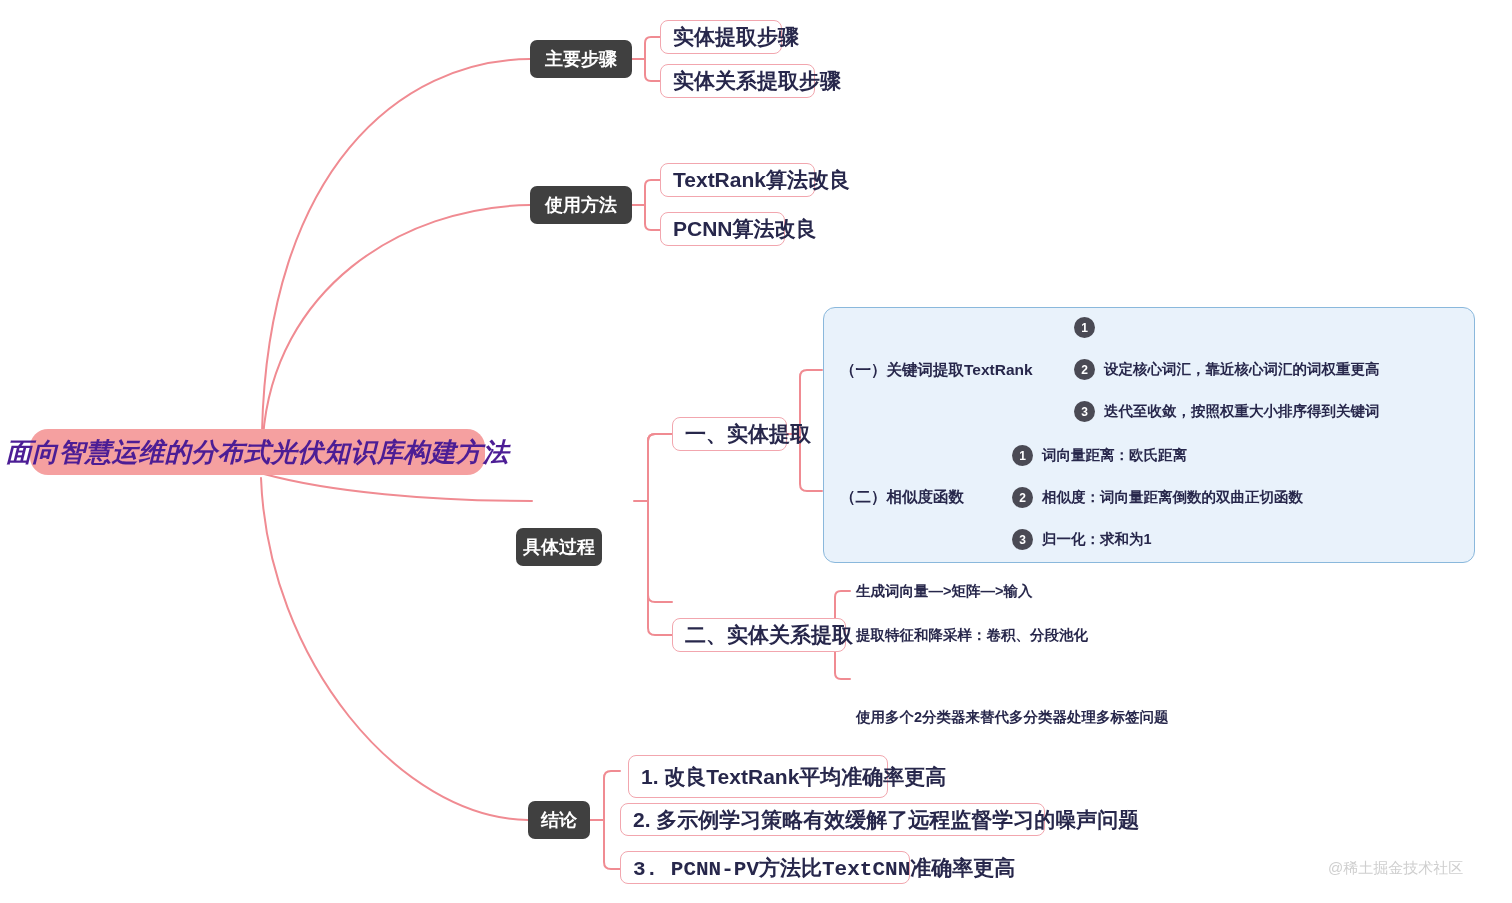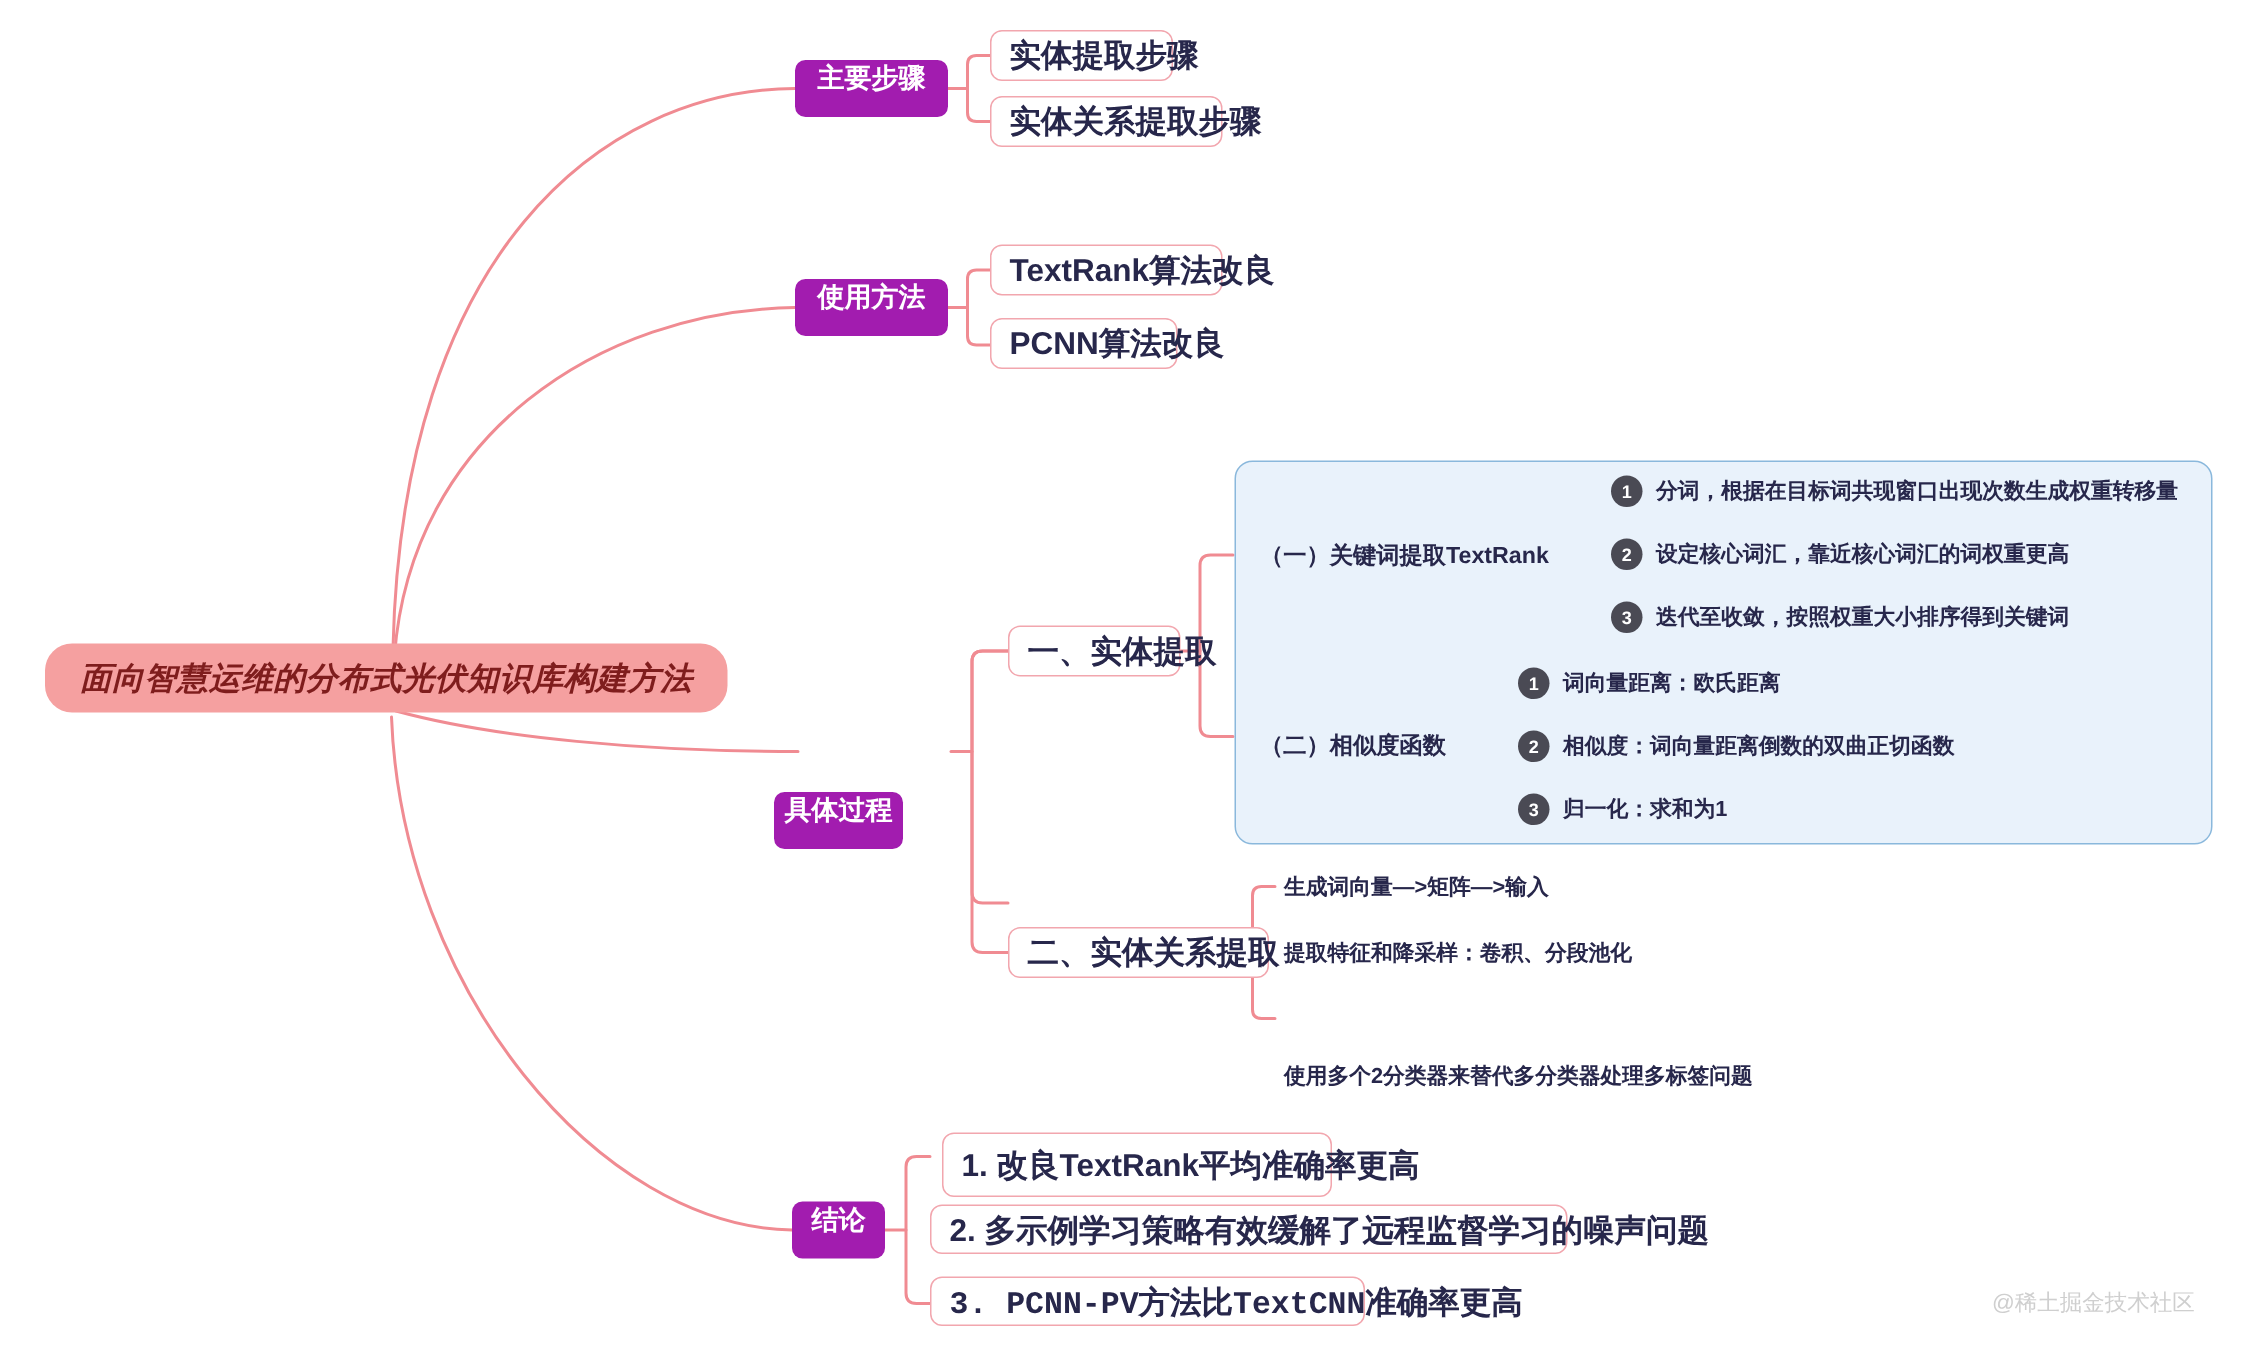--- a/index.html
+++ b/index.html
@@ -24,34 +24,34 @@
   
   .root-node{
     position:absolute;
     background:#f5a0a0;
     border-radius:18px;
     display:flex;align-items:center;justify-content:center;
     box-sizing:border-box;
     padding:0 22px;
   }
   .root-node .label{
-    color:#7f1d1d;
-    font-size:21px;
+    color:#4c1d95;
+    font-size:26px;
     font-weight:bold;
     font-style:italic;
     letter-spacing:0.5px;
     white-space:nowrap;
   }
 
   
   .branch-node{
     position:absolute;
-    background:#a21caf;
+    background:#404040;
     border-radius:7px;
-    display:flex;justify-content:center;
+    display:flex;align-items:center;justify-content:center;
     box-sizing:border-box;
     padding:0 12px;
   }
   .branch-node .label{
     color:#ffffff;
     font-size:18px;
     font-weight:bold;
     white-space:nowrap;
   }
 
@@ -202,21 +202,20 @@
   <div class="box-node" style="left:672px;top:618px;width:174px;height:34px;">
     <span class="label">二、实体关系提取</span>
   </div>
 
   <div class="text-node" style="left:840px;top:357px;height:26px;">
     <span class="label">（一）关键词提取TextRank</span>
   </div>
 
   <div class="num-row" style="left:1074px;top:317px;">
     <span class="num-badge">1</span>
-    <span class="label">分词，根据在目标词共现窗口出现次数生成权重转移量</span>
   </div>
   <div class="num-row" style="left:1074px;top:359px;">
     <span class="num-badge">2</span>
     <span class="label">设定核心词汇，靠近核心词汇的词权重更高</span>
   </div>
   <div class="num-row" style="left:1074px;top:401px;">
     <span class="num-badge">3</span>
     <span class="label">迭代至收敛，按照权重大小排序得到关键词</span>
   </div>
 

